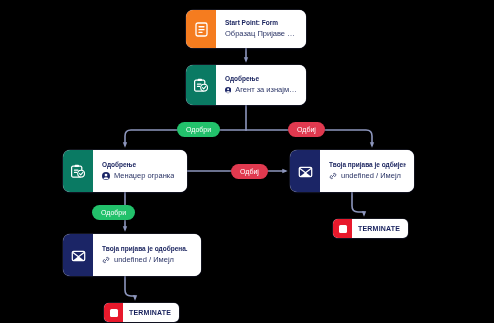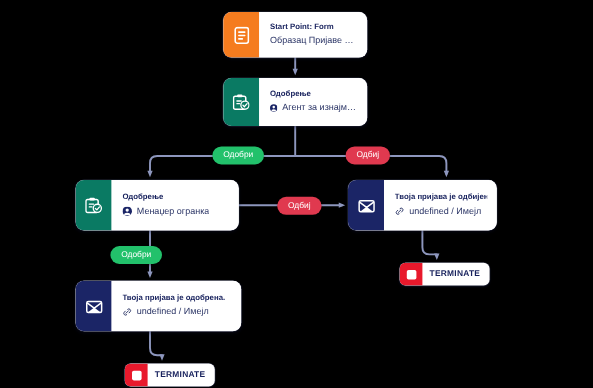--- a/index.html
+++ b/index.html
@@ -67,21 +67,21 @@
   }
   .node-sub-text { overflow: hidden; text-overflow: ellipsis; white-space: nowrap; }
 
   .ic-orange { background: #f57c1f; }
   .ic-teal   { background: #0a7a63; }
   .ic-navy   { background: #1b2566; }
 
   
   #node-start   { left: 186px; top: 10px;  width: 120px; height: 38px; }
   #node-appr1   { left: 186px; top: 65px;  width: 120px; height: 40px; }
-  #node-appr2   { left: 63px;  top: 150px; width: 136px; height: 42px; }
+  #node-appr2   { left: 63px;  top: 150px; width: 124px; height: 42px; }
   #node-rej     { left: 290px; top: 150px; width: 124px; height: 42px; }
   #node-acc     { left: 63px;  top: 234px; width: 138px; height: 42px; }
 
   
   .terminate {
     position: absolute;
     display: flex;
     align-items: stretch;
     height: 19px;
     border-radius: 5px;

